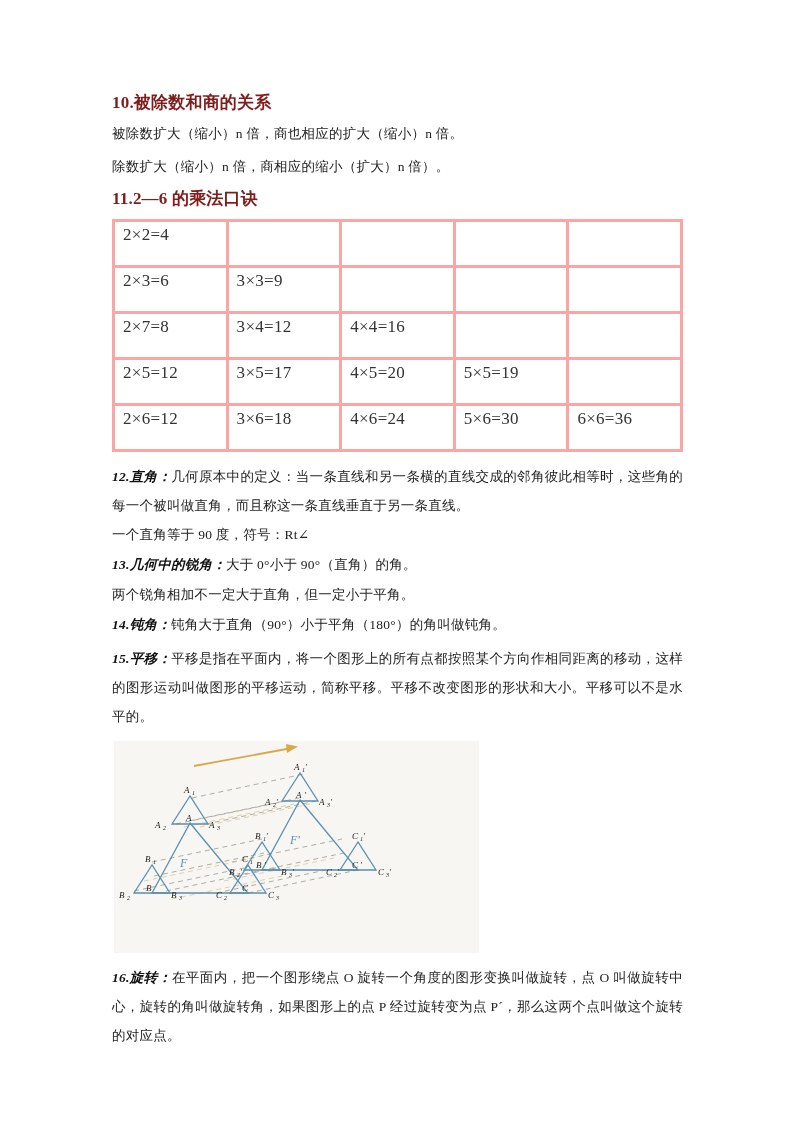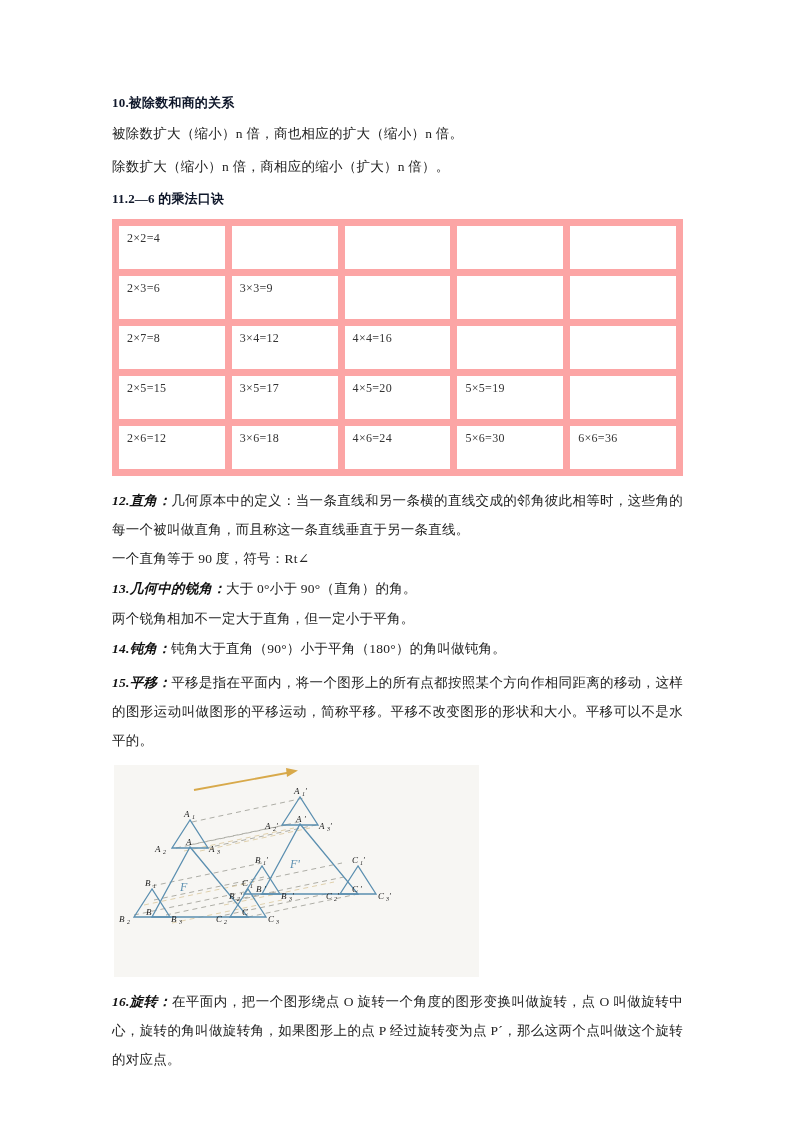--- a/index.html
+++ b/index.html
@@ -27,25 +27,25 @@
   .content {
     position: absolute;
     left: 112px;
     top: 93px;
     width: 571px;
   }
 
   
   .heading {
     font-weight: bold;
-    font-size: 13px;
+    font-size: 17px;
     line-height: 20px;
     margin: 0 0 10px 0;
     letter-spacing: 0.2px;
-    color: #0f172a;
+    color: #7f1d1d;
   }
   .para {
     font-size: 13.5px;
     line-height: 21px;
     margin: 0 0 12px 0;
     color: #222222;
     letter-spacing: 0.25px;
     text-align: justify;
   }
   .para.tight {
@@ -62,25 +62,25 @@
   }
 
   
   table.mult {
     border-collapse: collapse;
     width: 571px;
     table-layout: fixed;
     margin: 4px 0 10px 0;
   }
   table.mult td {
-    border: 7px solid #fca5a5;
+    border: 3px solid #fca5a5;
     height: 38px;
     padding: 5px 0 0 8px;
     vertical-align: top;
-    font-size: 12px;
+    font-size: 17px;
     line-height: 15px;
     color: #333333;
     font-family: "Liberation Serif", "DejaVu Serif", serif;
     letter-spacing: 0.3px;
   }
 
   
   .figure-wrap {
     margin: 10px 0 10px 2px;
     width: 365px;
@@ -131,21 +131,21 @@
           <td></td>
         </tr>
         <tr>
           <td>2×7=8</td>
           <td>3×4=12</td>
           <td>4×4=16</td>
           <td></td>
           <td></td>
         </tr>
         <tr>
-          <td>2×5=15</td>
+          <td>2×5=12</td>
           <td>3×5=17</td>
           <td>4×5=20</td>
           <td>5×5=19</td>
           <td></td>
         </tr>
         <tr>
           <td>2×6=12</td>
           <td>3×6=18</td>
           <td>4×6=24</td>
           <td>5×6=30</td>

